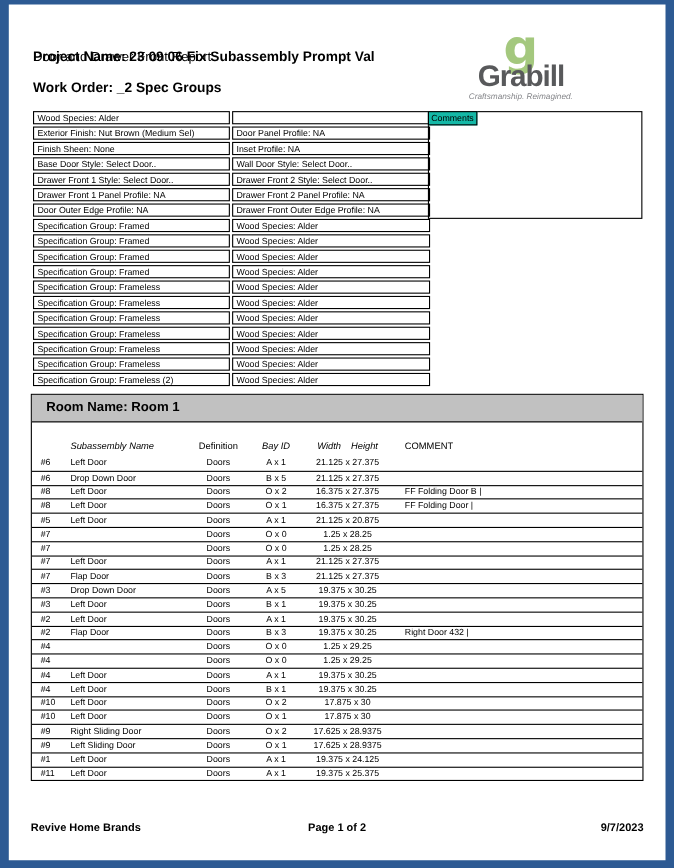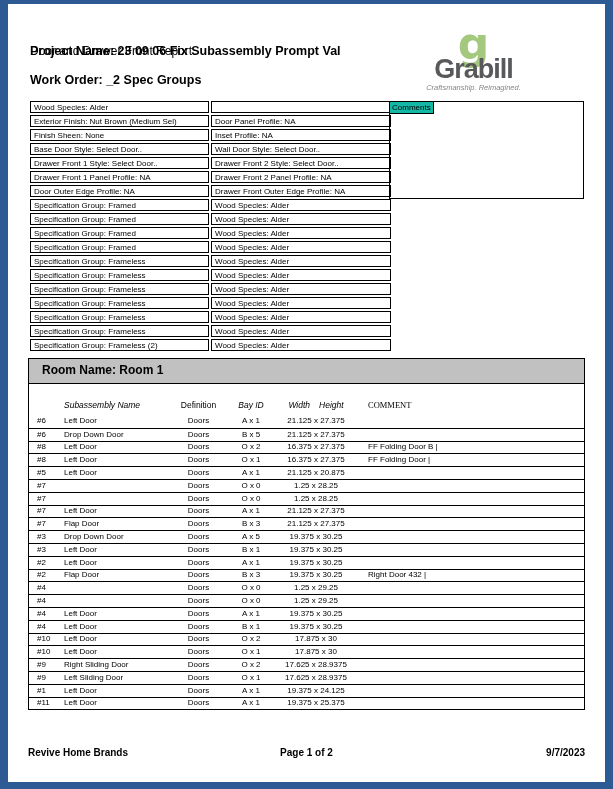--- a/index.html
+++ b/index.html
@@ -33,21 +33,21 @@
   
   .room-section{position:absolute;left:20px;top:354px;width:557px;border:1px solid #000;box-sizing:border-box;background:#fff;}
   .room-bar{height:25px;background:#C1C1C1;border-bottom:1px solid #000;box-sizing:border-box;
             font-size:12px;font-weight:bold;padding:4px 0 0 13px;}
   .grid6{display:grid;grid-template-columns:32px 110px 55px 50px 80px 1fr;}
   .col-header{height:31px;align-items:end;padding-bottom:5px;box-sizing:border-box;font-size:8.5px;}
   .h-name{font-style:italic;padding-left:3px;}
   .h-def{text-align:center;}
   .h-bay{font-style:italic;text-align:center;}
   .h-dims{font-style:italic;display:flex;justify-content:center;gap:9px;}
-  .h-comment{padding-left:12px;font-family:Liberation Serif, serif;}
+  .h-comment{padding-left:12px;}
   .drow{height:12.8px;align-items:center;font-size:8px;line-height:10px;box-sizing:border-box;white-space:nowrap;}
   .drow + .drow{border-top:1px solid #000;}
   .d-num{padding-left:8px;}
   .d-name{padding-left:3px;overflow:hidden;}
   .d-def,.d-bay,.d-dims{text-align:center;}
   .d-comment{padding-left:12px;overflow:hidden;}
 
   
   .footer{position:absolute;left:20px;top:743px;width:557px;display:flex;font-size:10px;font-weight:bold;}
   .footer .f-left{flex:1;text-align:left;}

